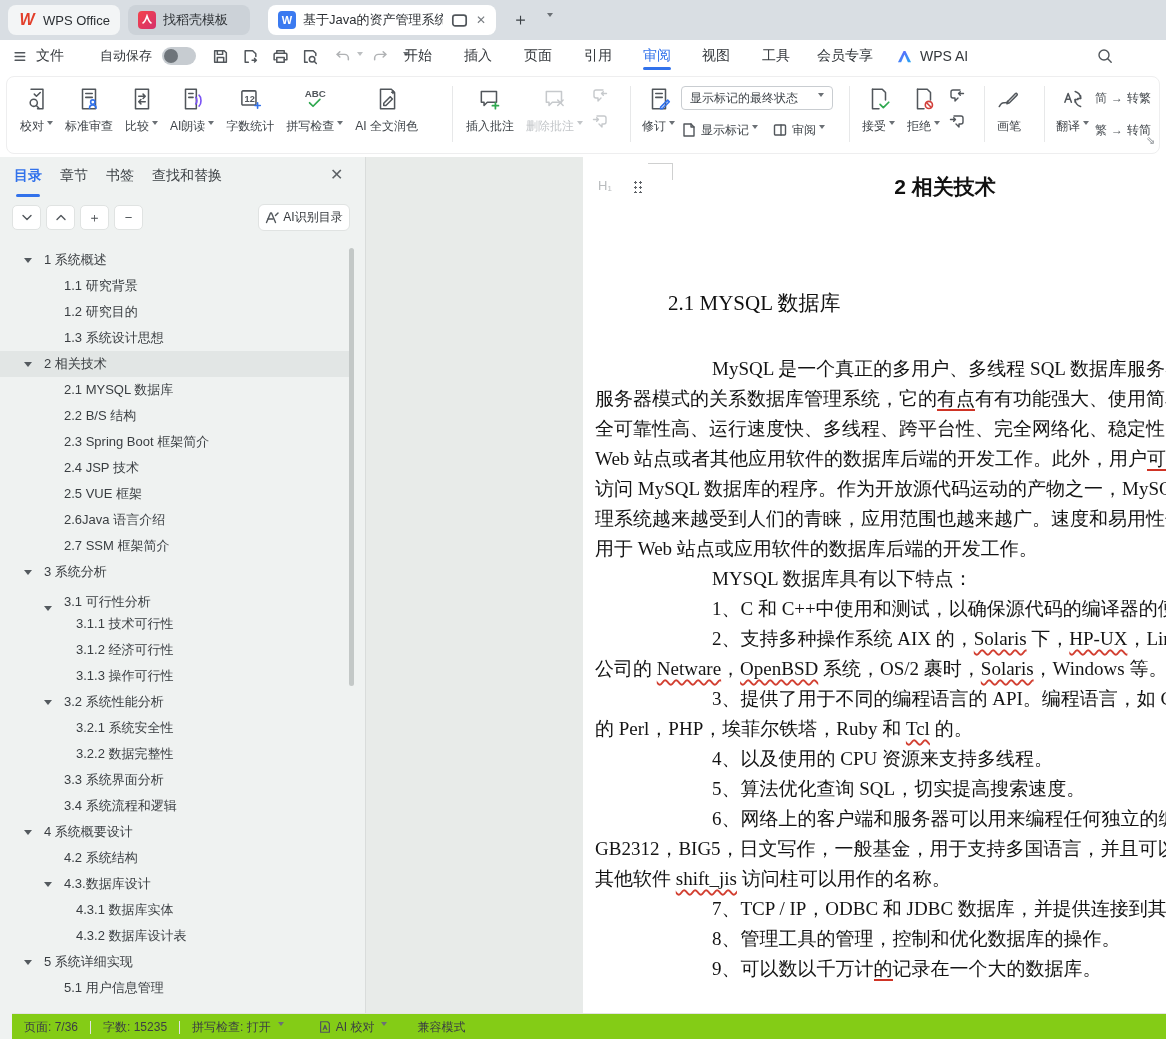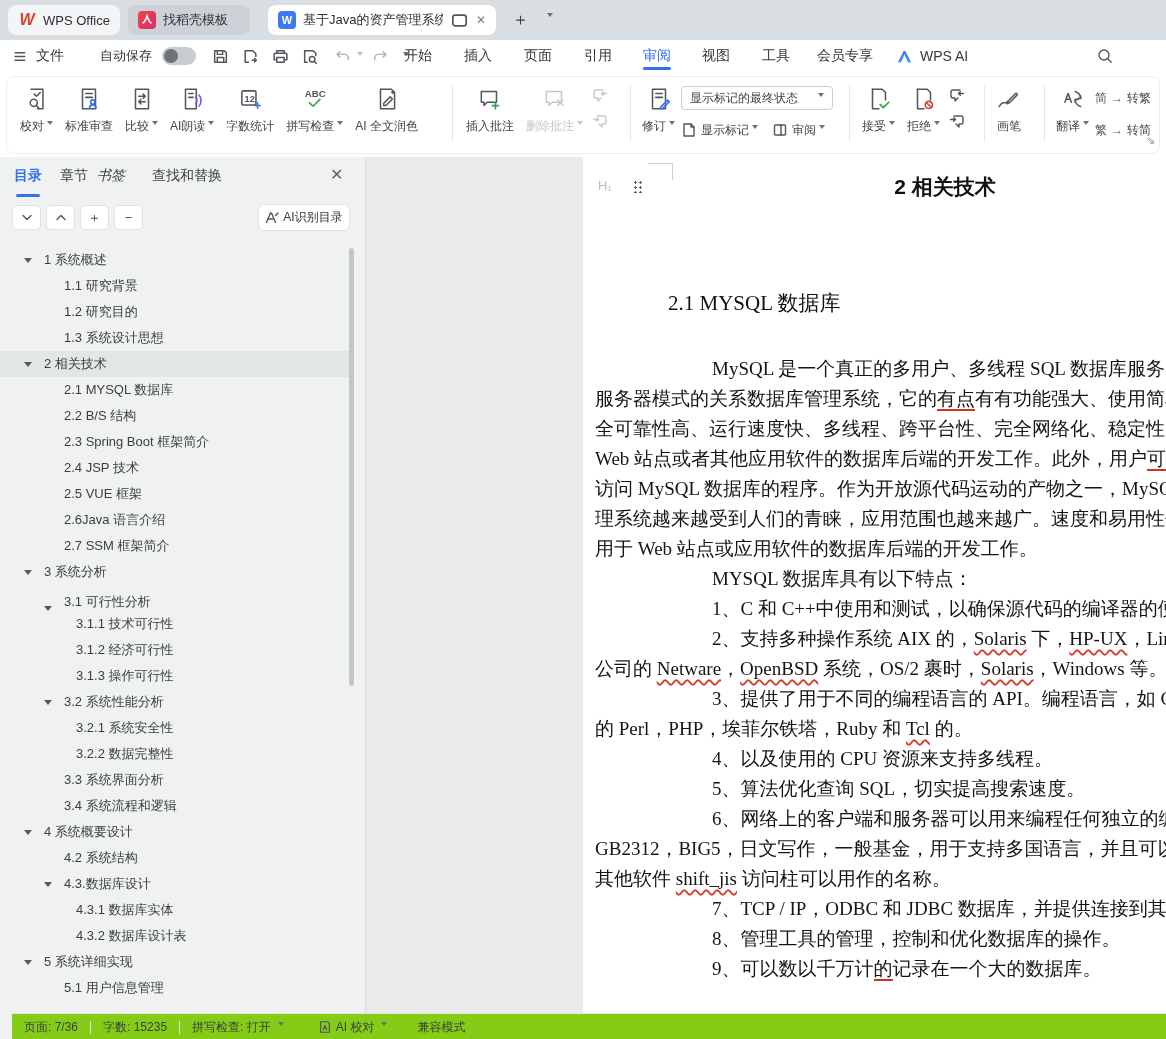--- a/index.html
+++ b/index.html
@@ -413,21 +413,21 @@
       </span>
     </div>
   </div>
   <span id="ribbon-expand">⇘</span>
 </div>
 
 <div id="sidebar" class="abs">
   <div id="sidebar-tabs">
       <span class="stab active" style="left: 14px;">目录</span>
       <span class="stab" style="left: 60px;">章节</span>
-      <span class="stab" style="left: 97px; font-style: italic;">书签</span>
+      <span class="stab" style="left: 106px;">书签</span>
       <span class="stab" style="left: 152px;">查找和替换</span>
     </div>
   <span id="sb-close">✕</span>
   <div class="tbtn" style="left:12px;">
     <svg width="10" height="7" viewBox="0 0 10 7">
         <path class="s" d="M1 1.5l4 4 4-4"></path>
       </svg>
   </div>
   <div class="tbtn" style="left:46px;">
     <svg width="10" height="7" viewBox="0 0 10 7">

